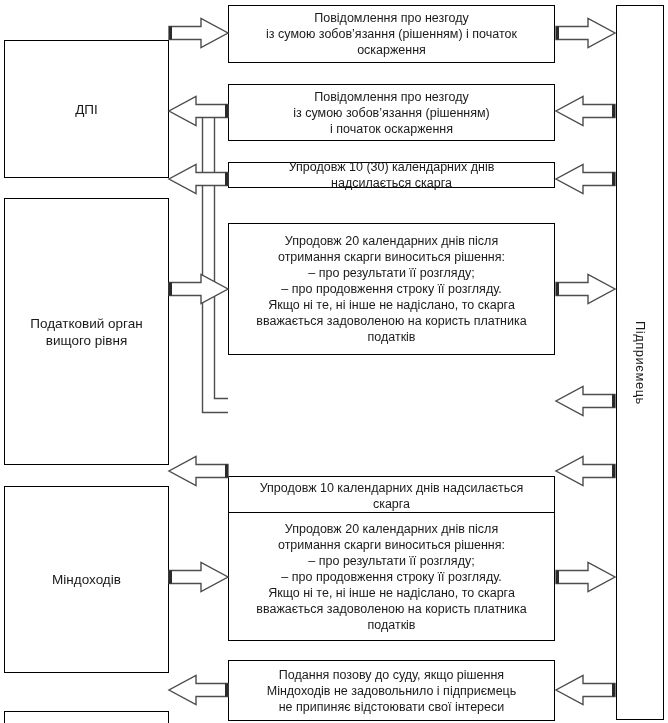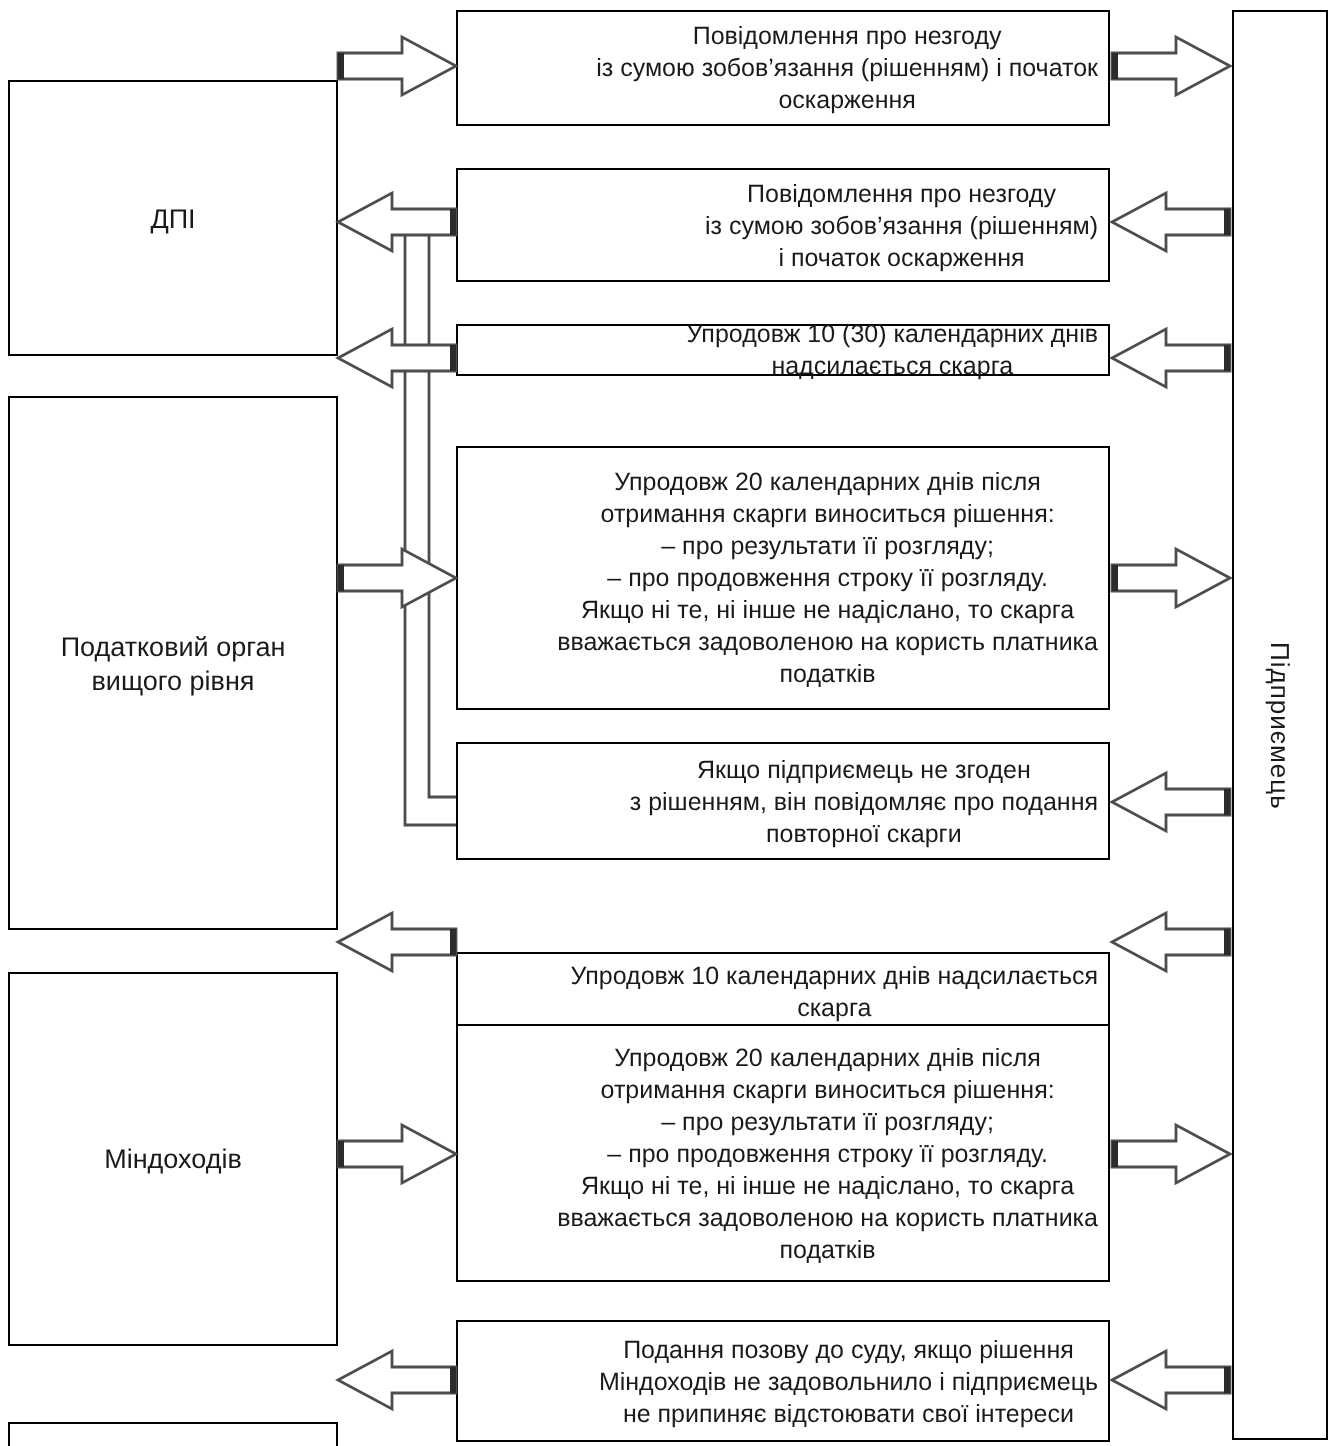--- a/index.html
+++ b/index.html
@@ -14,21 +14,21 @@
   .box{
     position:absolute;
     border:1.4px solid #000000;
     background:#ffffff;
     display:flex;align-items:center;justify-content:center;
     text-align:center;
     box-sizing:border-box;
     z-index:1;
   }
   .box .txt{white-space:pre-line;display:block;padding:0 5px;}
-  .cbox{left:228px;width:327px;font-size:12.5px;line-height:16px;justify-content:flex-end;}
+  .cbox{left:228px;width:327px;font-size:12.5px;line-height:16px;}
   .lbox{left:4px;width:165px;font-size:13.5px;line-height:17px;margin-top:35px;}
   #c1{top:5px;height:58px}
   #c2{top:84px;height:57px}
   #c3{top:162px;height:26px}
   #c4{top:223px;height:132px}
   #c5{top:371px;height:59px}
   #c6{top:476px;height:40px}
   #c7{top:512px;height:129px}
   #c8{top:660px;height:61px}
   #l1{top:5px;height:138px}
@@ -85,25 +85,20 @@
   </div>
   <div class="box cbox" id="c4">
     <span class="txt">Упродовж 20 календарних днів після
 отримання скарги виноситься рішення:
 – про результати її розгляду;
 – про продовження строку її розгляду.
 Якщо ні те, ні інше не надіслано, то скарга
 вважається задоволеною на користь платника
 податків</span>
   </div>
-  <div class="box cbox" id="c5">
-    <span class="txt">Якщо підприємець не згоден
-з рішенням, він повідомляє про подання
-повторної скарги</span>
-  </div>
   <div class="box cbox" id="c6">
     <span class="txt">Упродовж 10 календарних днів надсилається
 скарга</span>
   </div>
   <div class="box cbox" id="c7">
     <span class="txt">Упродовж 20 календарних днів після
 отримання скарги виноситься рішення:
 – про результати її розгляду;
 – про продовження строку її розгляду.
 Якщо ні те, ні інше не надіслано, то скарга

